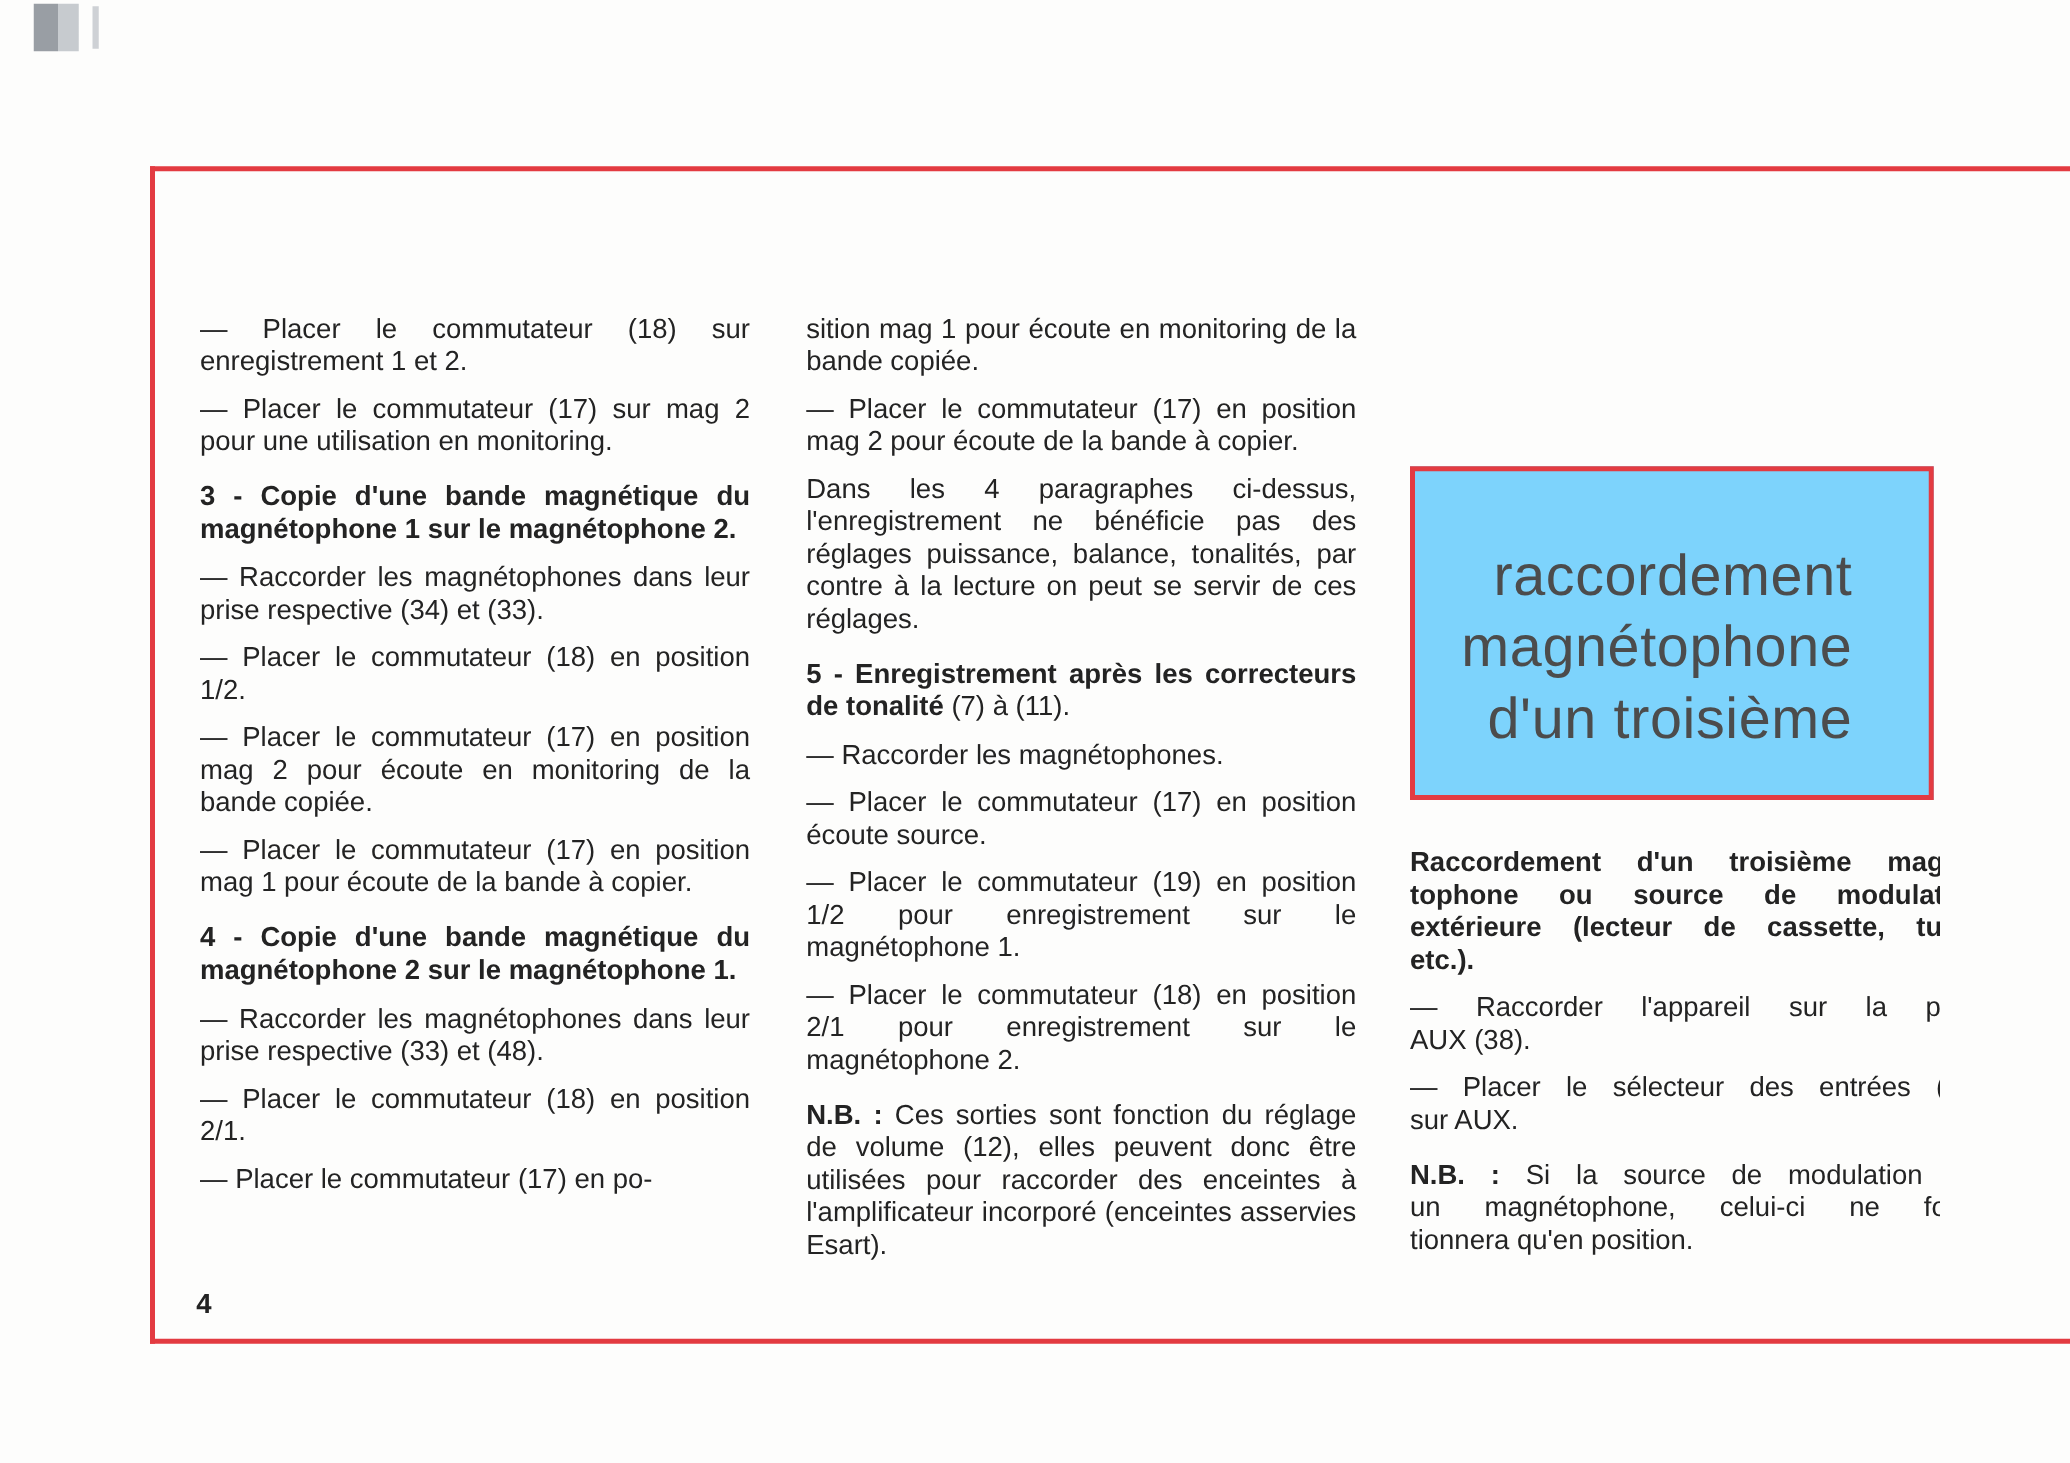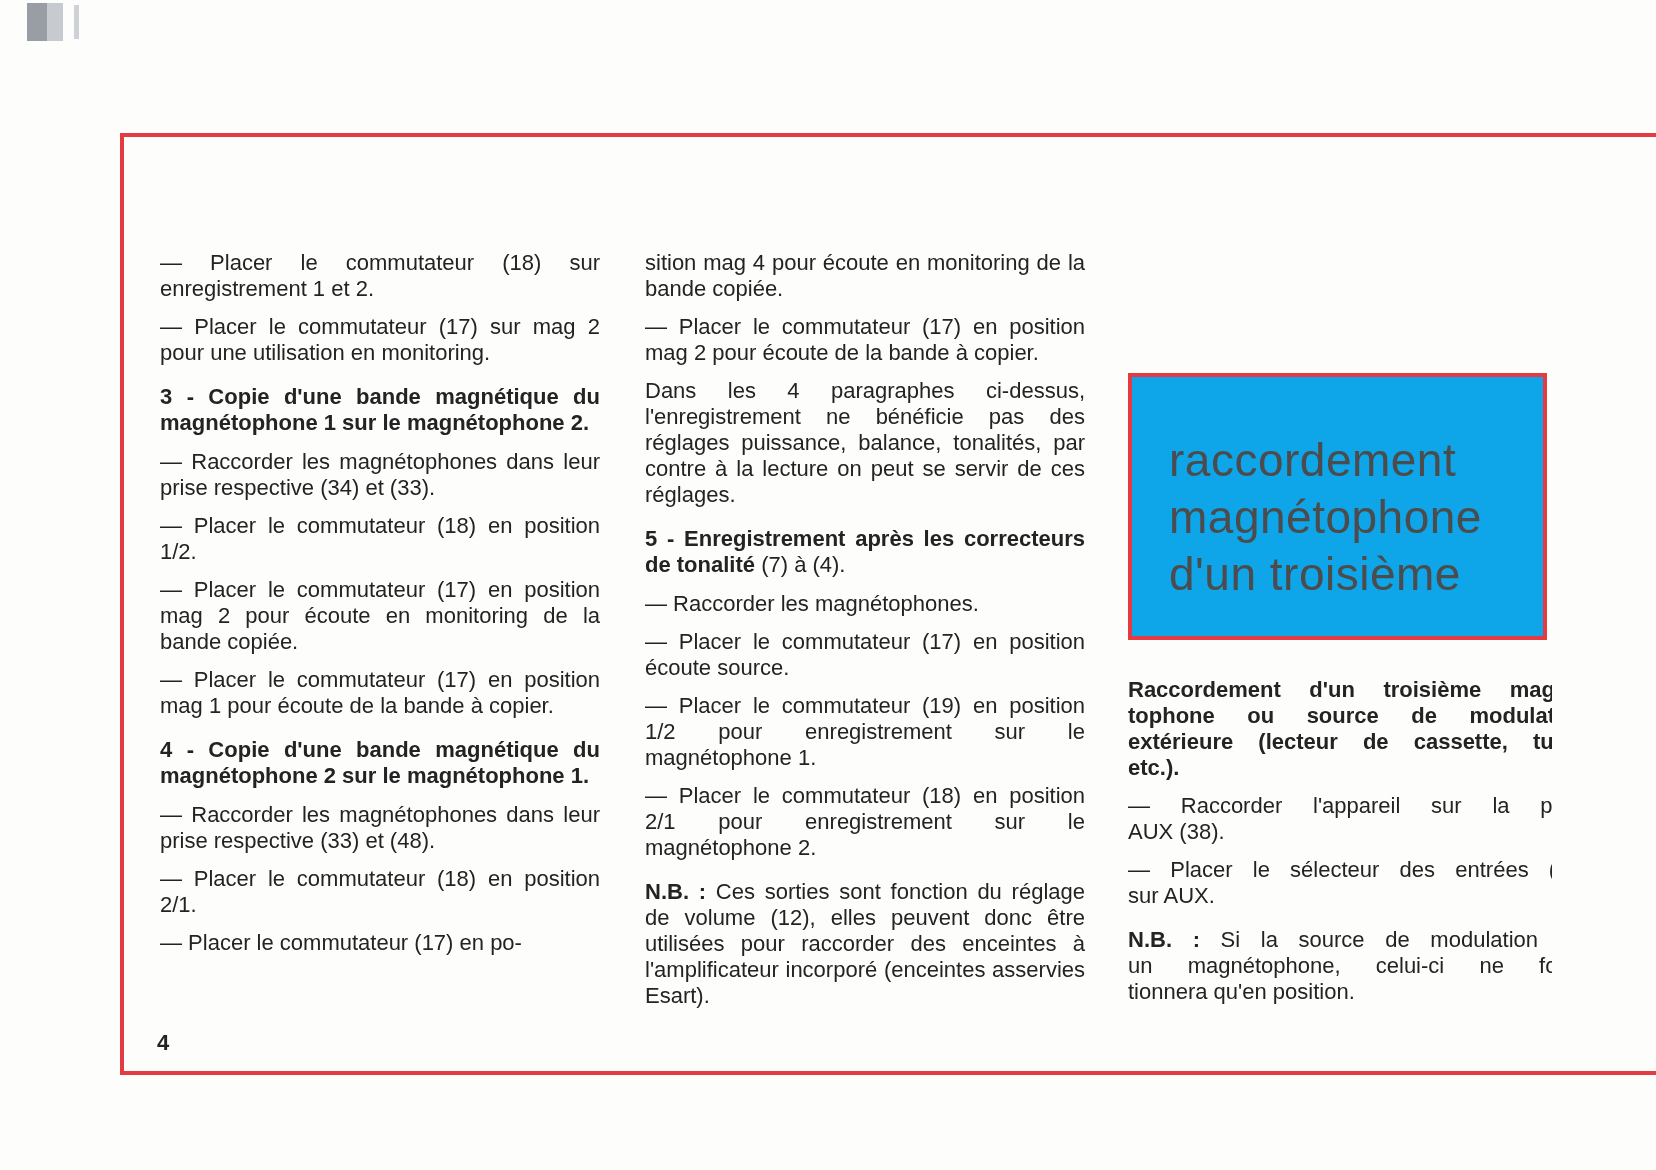--- a/index.html
+++ b/index.html
@@ -30,21 +30,21 @@
     font-size:22px;line-height:26px;color:#232323;}
   .g{margin-bottom:12px;}
   .g.bold{font-weight:bold;}
   .g.nb{margin-top:18px;}
   .l3{width:460px;text-align:justify;text-align-last:justify;}
   .l3.last{text-align:right;text-align-last:left;}
   .l3 .b{font-weight:bold;}
 
   
   #tbox{position:absolute;left:1128px;top:373px;width:411px;height:259px;
-    border:4px solid #e33b41;background:#0ea5e9;}
+    border:4px solid #e33b41;background:#7dd3fc;text-align:right;}
   #tbox .title{position:absolute;left:37px;top:55px;
     font-size:46px;line-height:57px;color:#4c4c4c;letter-spacing:0.5px;}
 
   
   #pagenum{position:absolute;left:157px;top:1030px;font-size:22px;font-weight:bold;color:#232323;}
 </style>
 </head>
 <body>
 
 <div class="artifact1"></div>
@@ -60,24 +60,24 @@
   <p>— Placer le commutateur (18) en position 1/2.</p>
   <p>— Placer le commutateur (17) en position mag 2 pour écoute en monitoring de la bande copiée.</p>
   <p>— Placer le commutateur (17) en position mag 1 pour écoute de la bande à copier.</p>
   <p class="h">4 - Copie d'une bande magnétique du magnétophone 2 sur le magnétophone 1.</p>
   <p>— Raccorder les magnétophones dans leur prise respective (33) et (48).</p>
   <p>— Placer le commutateur (18) en position 2/1.</p>
   <p>— Placer le commutateur (17) en po-</p>
 </div>
 
 <div class="col" id="col2">
-  <p>sition mag 4 pour écoute en monitoring de la bande copiée.</p>
+  <p>sition mag 1 pour écoute en monitoring de la bande copiée.</p>
   <p>— Placer le commutateur (17) en position mag 2 pour écoute de la bande à copier.</p>
   <p>Dans les 4 paragraphes ci-dessus, l'enregistrement ne bénéficie pas des réglages puissance, balance, tonalités, par contre à la lecture on peut se servir de ces réglages.</p>
-  <p class="h"><span class="b">5 - Enregistrement après les correcteurs de tonalité</span><span style="font-weight:normal"> (7) à (4).</span></p>
+  <p class="h"><span class="b">5 - Enregistrement après les correcteurs de tonalité</span><span style="font-weight:normal"> (7) à (11).</span></p>
   <p>— Raccorder les magnétophones.</p>
   <p>— Placer le commutateur (17) en position écoute source.</p>
   <p>— Placer le commutateur (19) en position 1/2 pour enregistrement sur le magnétophone 1.</p>
   <p>— Placer le commutateur (18) en position 2/1 pour enregistrement sur le magnétophone 2.</p>
   <p style="margin-top:18px"><span class="b">N.B. :</span><span> Ces sorties sont fonction du réglage de volume (12), elles peuvent donc être utilisées pour raccorder des enceintes à l'amplificateur incorporé (enceintes asservies Esart).</span></p>
 </div>
 
 <div id="tbox">
   <div class="title">
     <div>raccordement</div>

